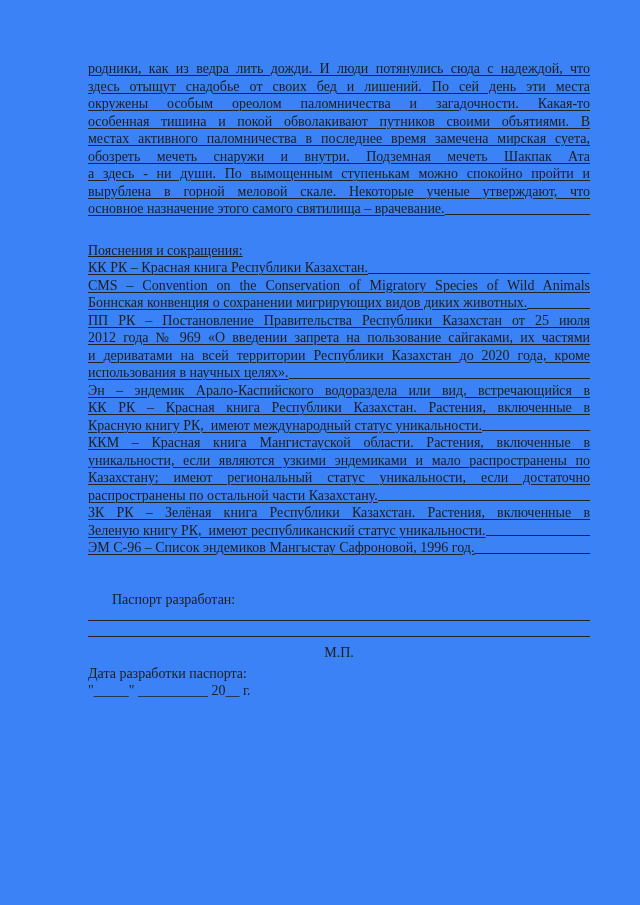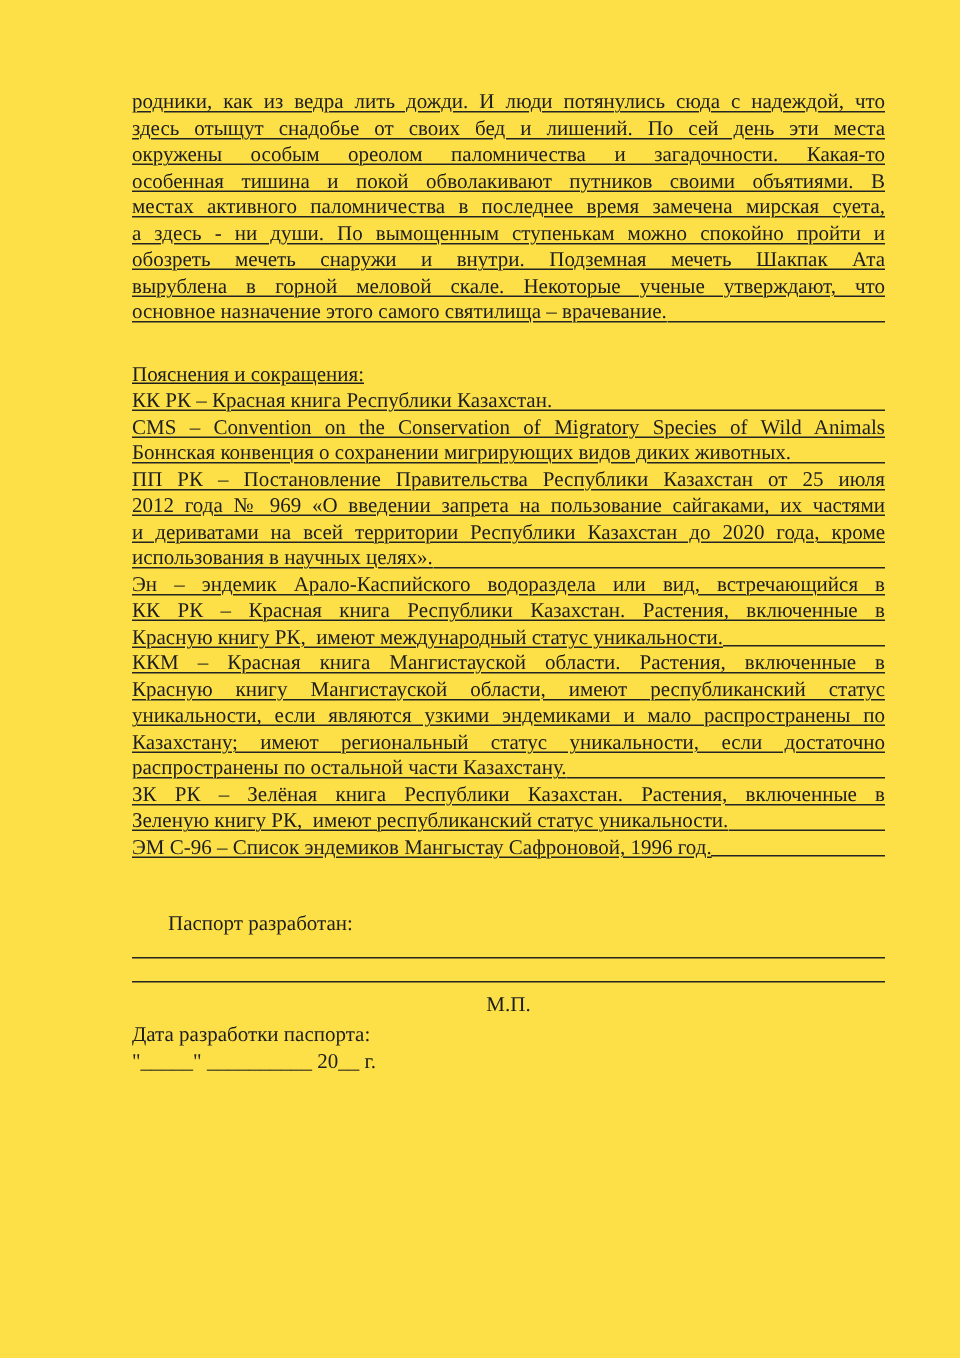--- a/index.html
+++ b/index.html
@@ -1,21 +1,21 @@
 <!DOCTYPE html>
 <html><head>
 <meta charset="utf-8">
 <style>
   html, body { margin: 0; padding: 0; background: #ffffff; }
   body { width: 640px; height: 905px; overflow: hidden; }
   .page {
     position: relative;
     width: 640px; height: 905px;
     box-sizing: border-box;
-    background: #fde047;
+    background: #3b82f6;
     padding: 60px 50px 0 88px;
     font-family: "Liberation Serif", "DejaVu Serif", serif;
     font-size: 14px;
     line-height: 17.5px;
     color: #1d1d1d;
   }
   .line { overflow: hidden; height: 17.5px; }
   .just { text-align: justify; text-align-last: justify; }
   .u {
     text-decoration: underline;
@@ -38,22 +38,22 @@
 </head>
 <body>
 
 <div class="page">
   <div class="block">
       <div class="line just"><span class="u">родники, как из ведра лить дожди. И люди потянулись сюда с надеждой, что</span></div>
       <div class="line just"><span class="u">здесь отыщут снадобье от своих бед и лишений. По сей день эти места</span></div>
       <div class="line just"><span class="u">окружены особым ореолом паломничества и загадочности. Какая-то</span></div>
       <div class="line just"><span class="u">особенная тишина и покой обволакивают путников своими объятиями. В</span></div>
       <div class="line just"><span class="u">местах активного паломничества в последнее время замечена мирская суета,</span></div>
+      <div class="line just"><span class="u">обозреть мечеть снаружи и внутри. Подземная мечеть Шакпак Ата</span></div>
       <div class="line just"><span class="u">а здесь - ни души. По вымощенным ступенькам можно спокойно пройти и</span></div>
-      <div class="line just"><span class="u">обозреть мечеть снаружи и внутри. Подземная мечеть Шакпак Ата</span></div>
       <div class="line just"><span class="u">вырублена в горной меловой скале. Некоторые ученые утверждают, что</span></div>
       <div class="line endline">
         <span class="u">основное назначение этого самого святилища – врачевание.</span>
         <span class="fill"></span>
       </div>
     </div>
 
   <div class="heading">Пояснения и сокращения:</div>
 
   <div class="block" id="abbr-list">
@@ -84,21 +84,20 @@
       </div>
       <div>
         <div class="line just"><span class="u">КК РК – Красная книга Республики Казахстан. Растения, включенные в</span></div>
         <div class="line endline">
           <span class="u">Красную книгу РК,  имеют международный статус уникальности.</span>
           <span class="fill"></span>
         </div>
       </div>
       <div>
         <div class="line just"><span class="u">ККМ – Красная книга Мангистауской области. Растения, включенные в</span></div>
-        <div class="line just"><span class="u">Красную книгу Мангистауской области,  имеют республиканский  статус</span></div>
         <div class="line just"><span class="u">уникальности, если являются узкими эндемиками и мало распространены по</span></div>
         <div class="line just"><span class="u">Казахстану; имеют региональный статус уникальности, если достаточно</span></div>
         <div class="line endline">
           <span class="u">распространены по остальной части Казахстану.</span>
           <span class="fill"></span>
         </div>
       </div>
       <div>
         <div class="line just"><span class="u">ЗК РК – Зелёная книга Республики Казахстан. Растения, включенные в</span></div>
         <div class="line endline">

